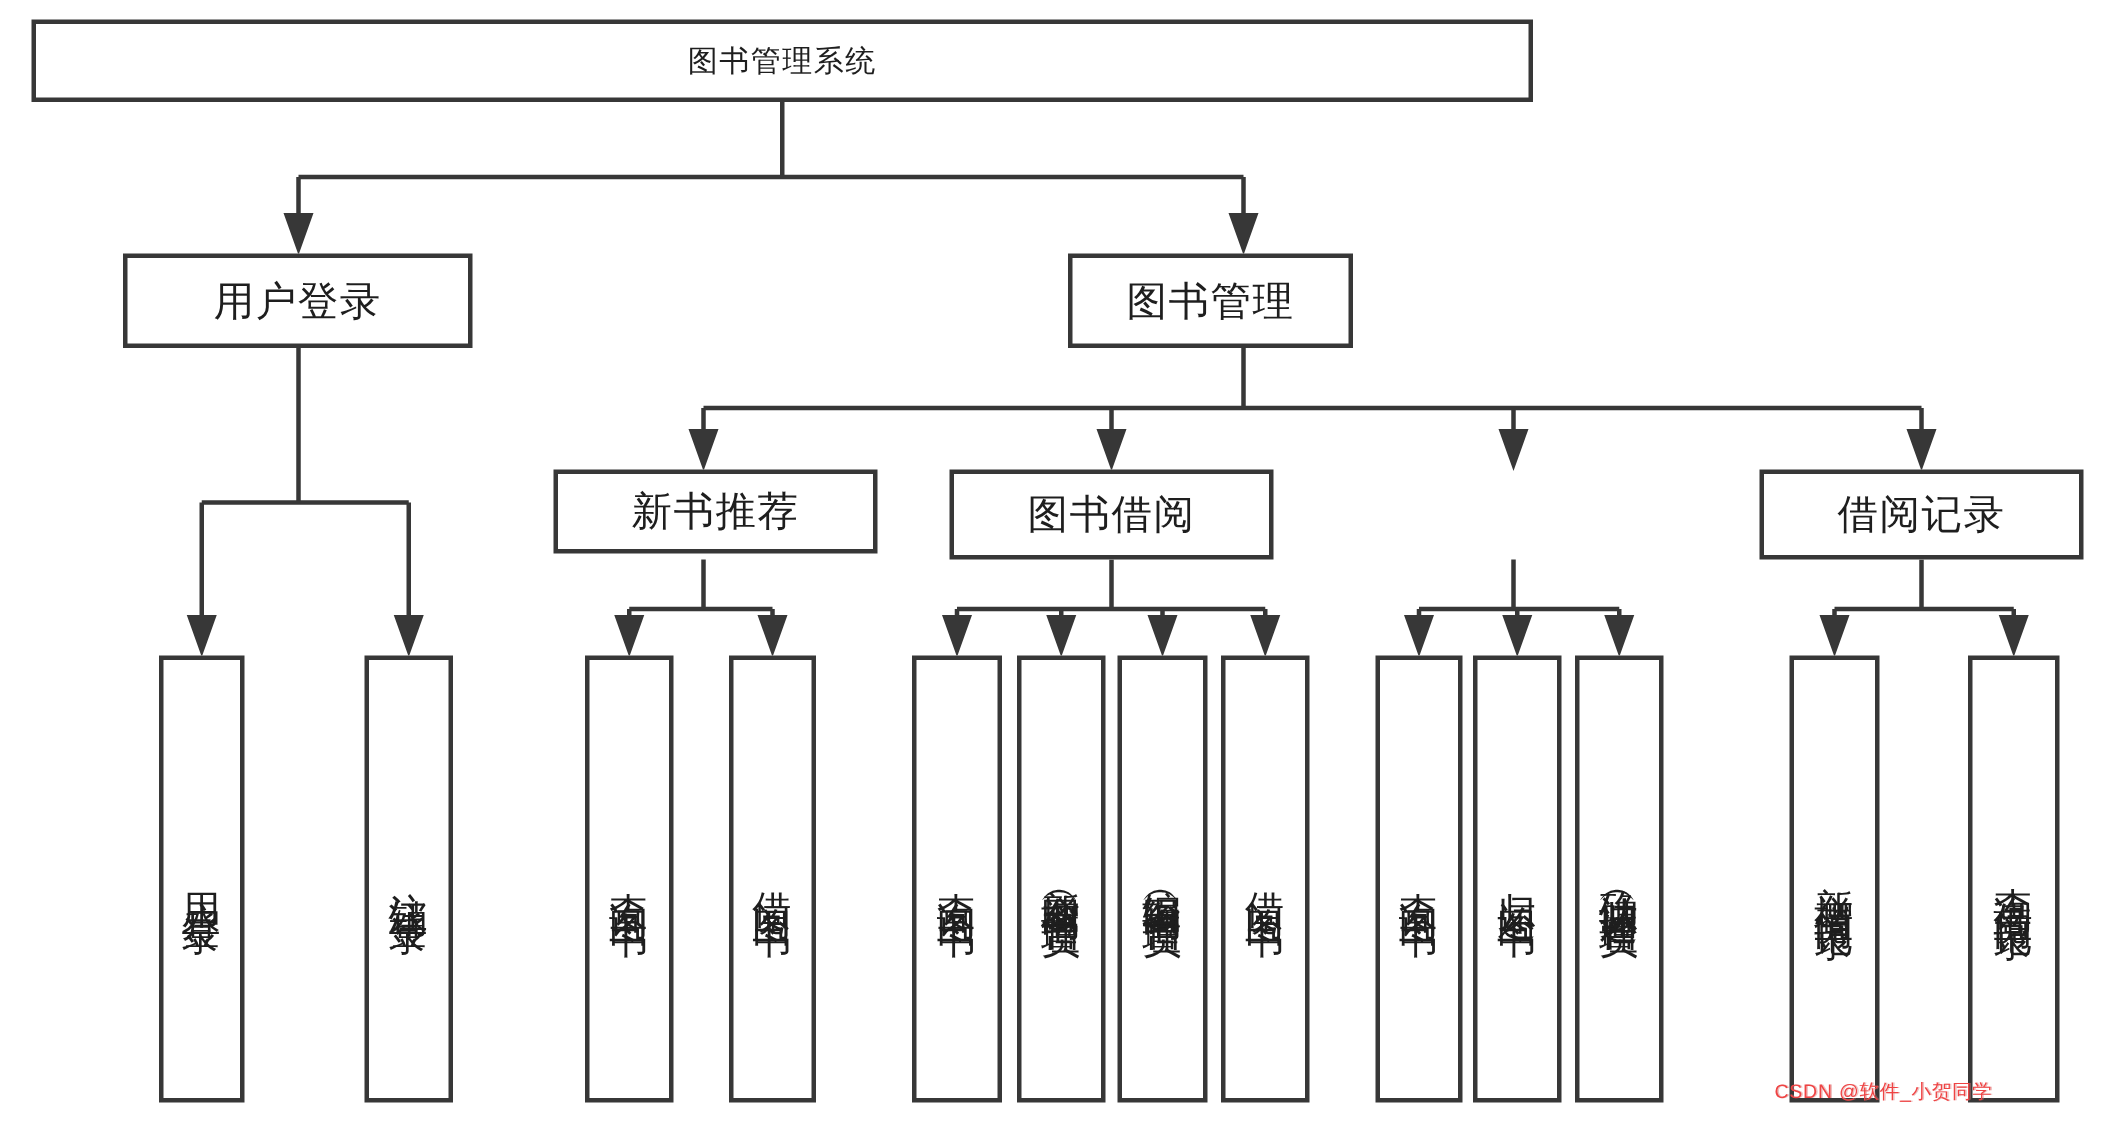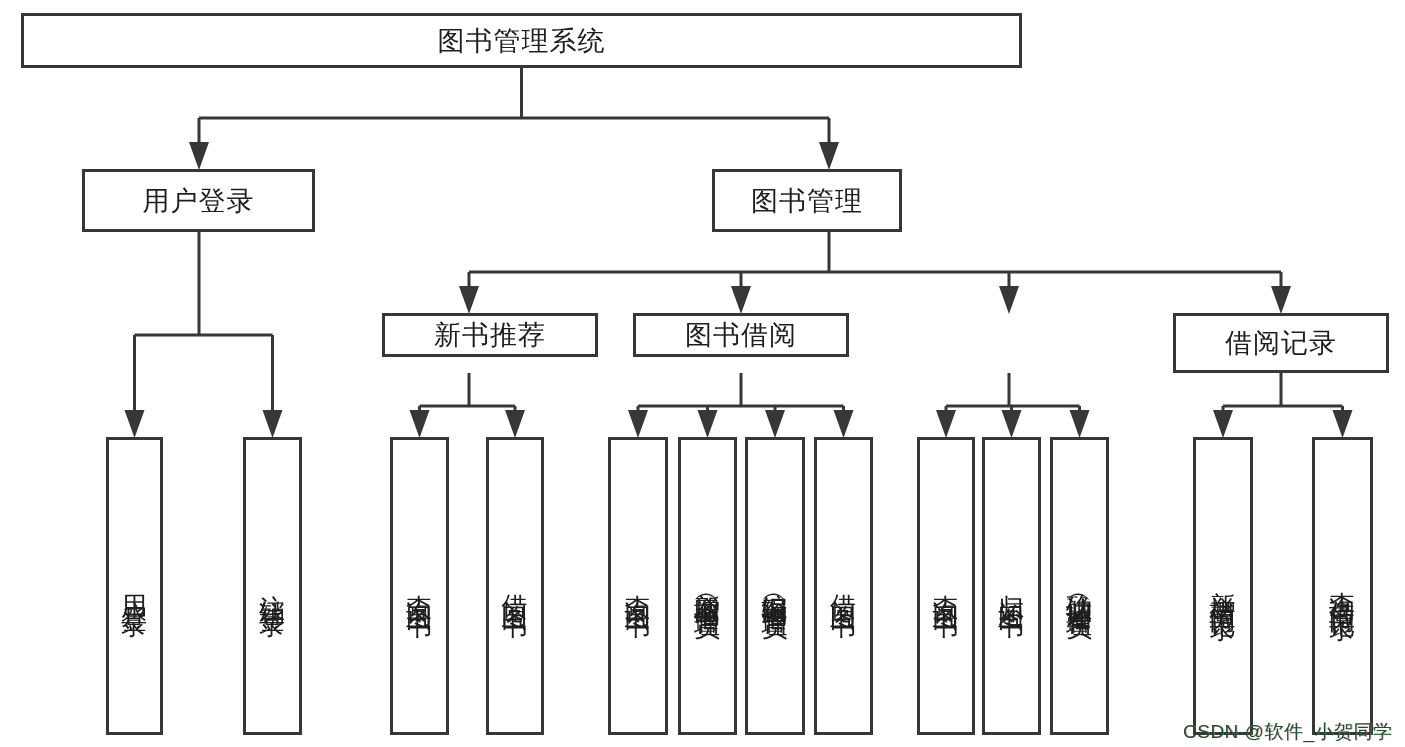--- a/index.html
+++ b/index.html
@@ -14,37 +14,37 @@
   .stage svg{position:absolute;left:0;top:0;}
   .node{
     position:absolute;
     box-sizing:border-box;
     border:3px solid #373737;
     background:#ffffff;
     display:flex;align-items:center;justify-content:center;
     color:#1e1e1e;
   }
   .hlabel{font-size:27px;letter-spacing:1px;white-space:nowrap;}
-  .root .hlabel{font-size:27px;}
+  .root .hlabel{font-size:20px;}
   .leaf .vtext{
     writing-mode:vertical-rl;
     text-orientation:mixed;
     font-size:26px;
     line-height:1;
     white-space:nowrap;
   }
   .leaf .s4{letter-spacing:6px;}
   .leaf .s6{letter-spacing:5px;}
   .leaf .s9{letter-spacing:3px;}
   .watermark{
     position:absolute;
     left:1183px;top:719px;
-    font-size:19px;
+    font-size:13px;
     letter-spacing:0.5px;
-    color:#14532d;
+    color:#ef4444;
     text-shadow:1px 0 0 rgba(214,120,120,0.45);
     white-space:nowrap;
   }
 </style>
 </head>
 <body>
 
 <div class="stage">
 
   <svg width="1405" height="747" viewBox="0 0 1405 747">
@@ -74,24 +74,24 @@
     <span class="hlabel">图书管理系统</span>
   </div>
 
   <div class="node" style="left:82px;top:169px;width:233px;height:63px;">
     <span class="hlabel">用户登录</span>
   </div>
   <div class="node" style="left:712px;top:169px;width:190px;height:63px;">
     <span class="hlabel">图书管理</span>
   </div>
 
-  <div class="node" style="left:382px;top:313px;width:216px;height:44px;">
+  <div class="node" style="left:369px;top:313px;width:216px;height:56px;">
     <span class="hlabel">新书推荐</span>
   </div>
-  <div class="node" style="left:633px;top:313px;width:216px;height:44px;justify-content:center;">
+  <div class="node" style="left:633px;top:313px;width:216px;height:60px;justify-content:center;">
     <span class="hlabel">图书借阅</span>
   </div>
   <div class="node" style="left:1173px;top:313px;width:216px;height:60px;">
     <span class="hlabel">借阅记录</span>
   </div>
 
   <div class="node leaf" style="left:106px;top:437px;width:57px;height:298px;">
     <span class="vtext s4">用户登录</span>
   </div>
   <div class="node leaf" style="left:243px;top:437px;width:59px;height:298px;">

